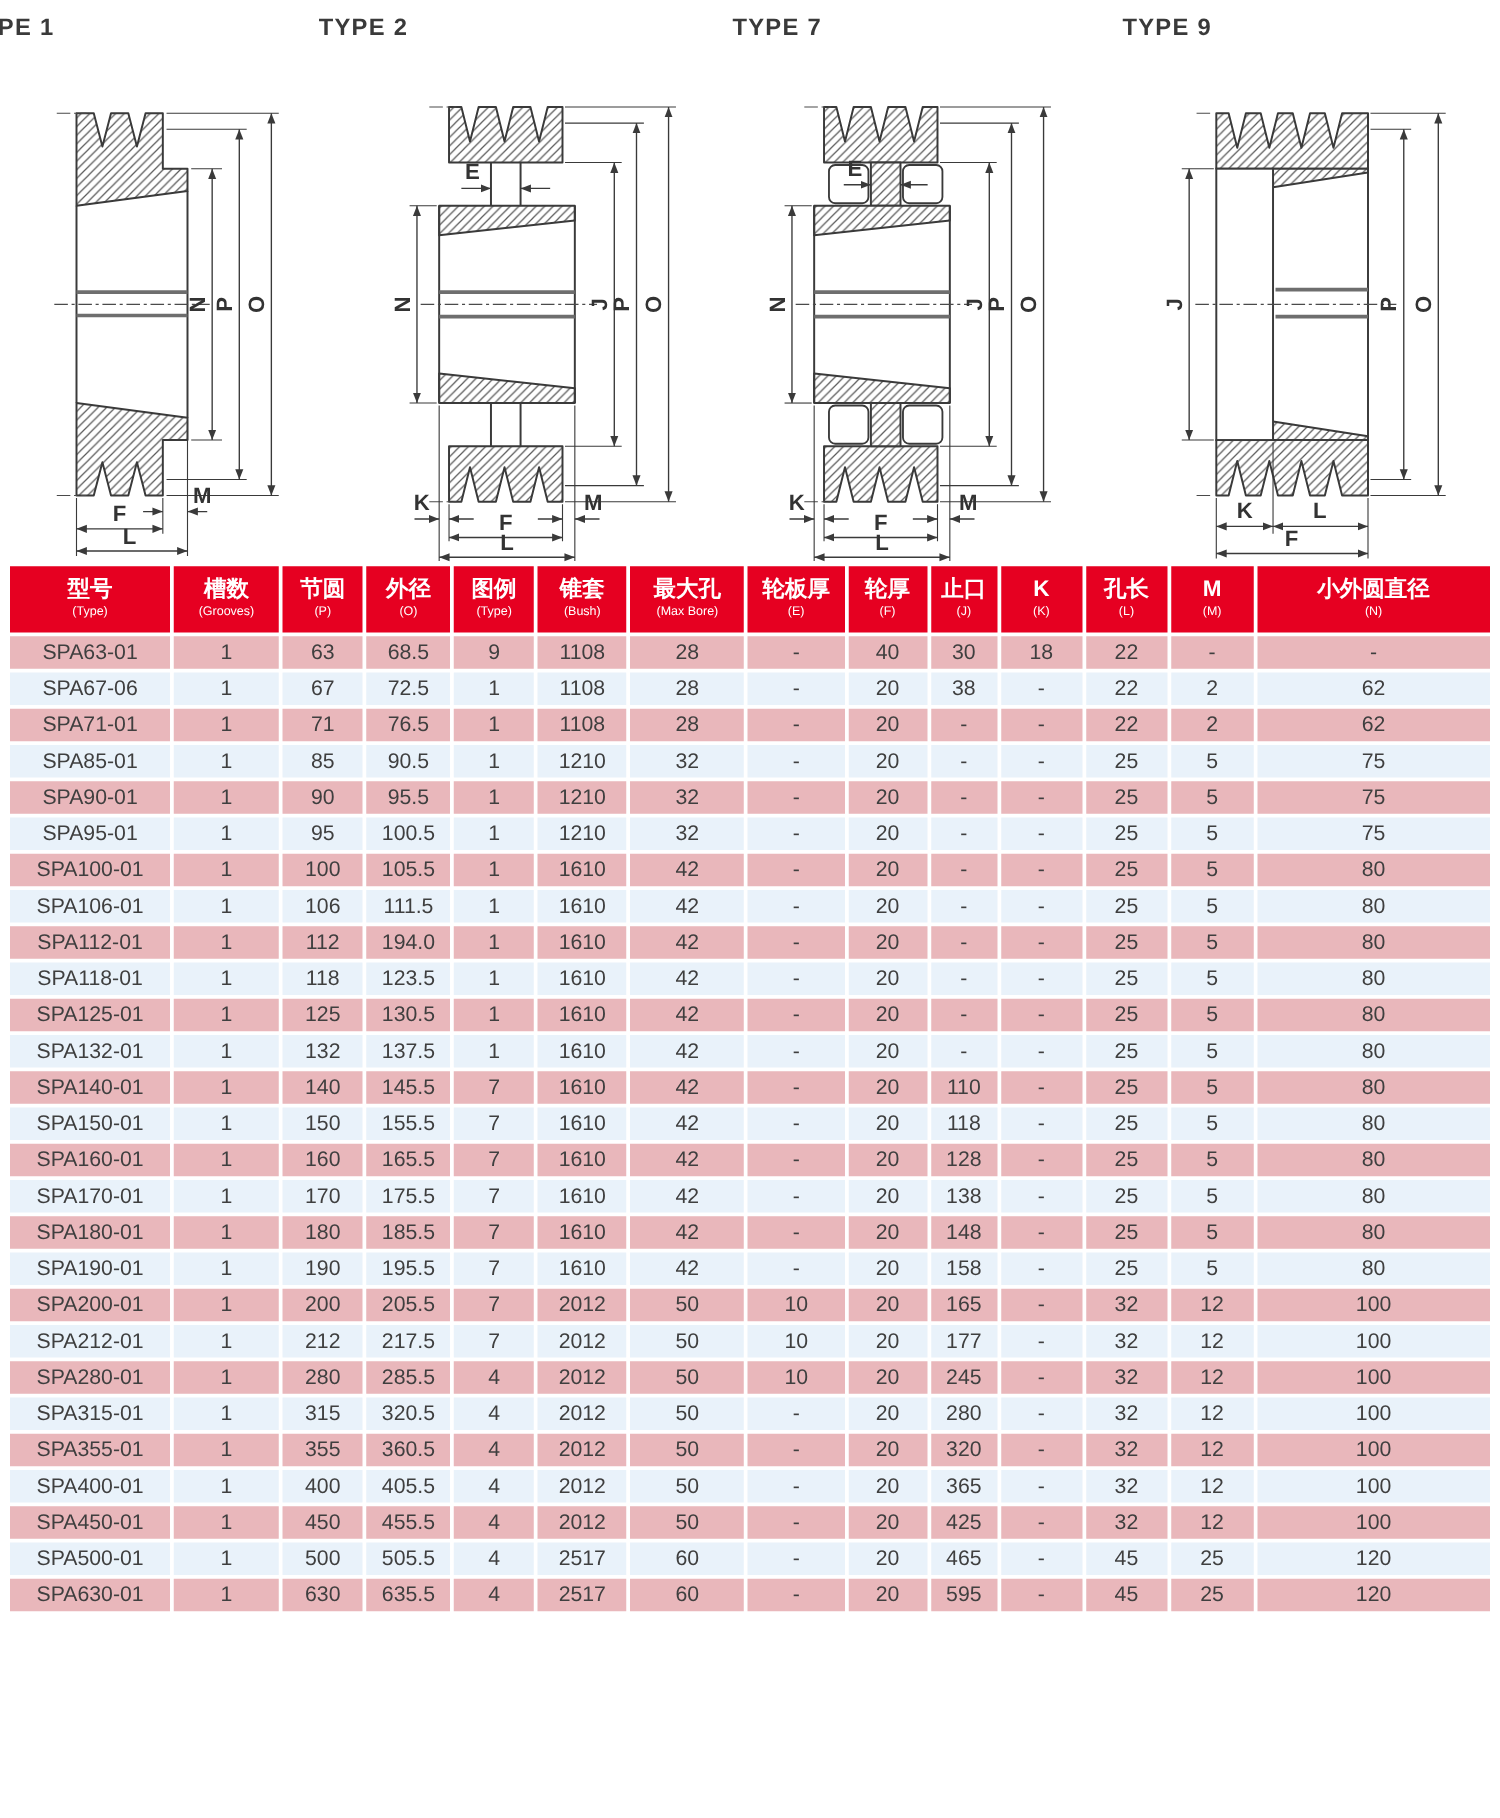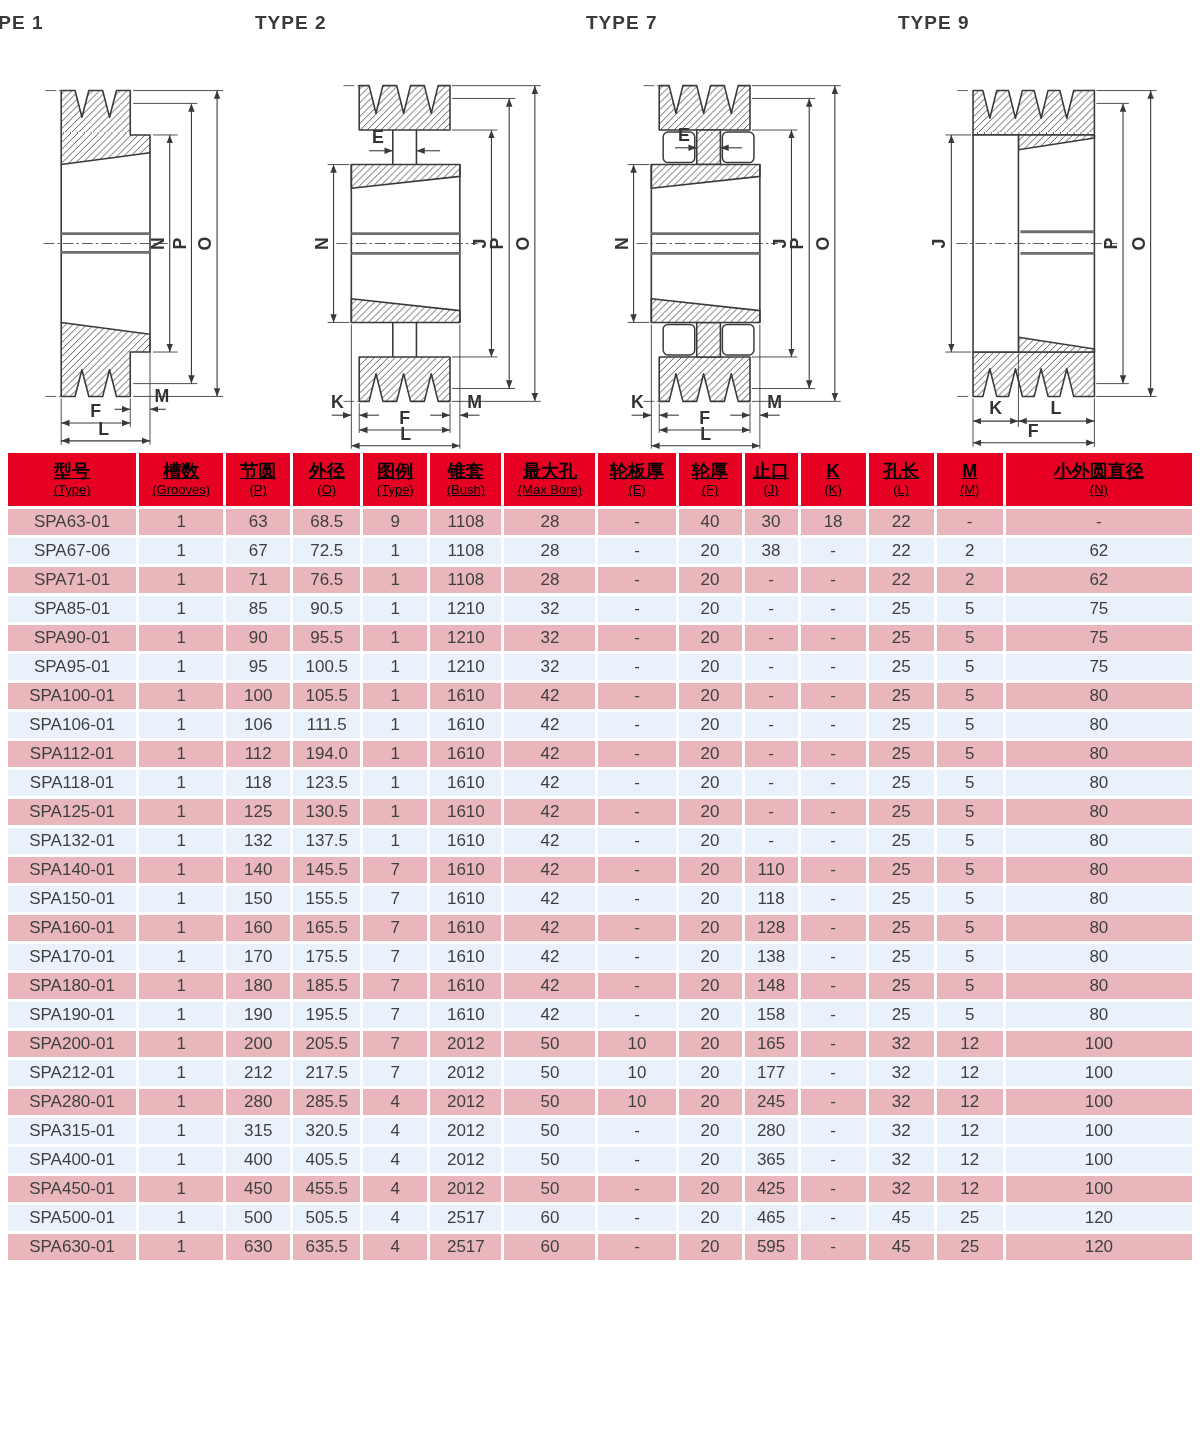--- a/index.html
+++ b/index.html
@@ -31,24 +31,24 @@
     font-family:"Liberation Sans", sans-serif; font-size:18px; font-weight:bold;
     fill:#333333; text-anchor:middle;
   }
   
   .table-wrap { padding:0 5px; }
   table[data-name="spec-table"] {
     border-collapse:separate; border-spacing:3px; width:1190px; table-layout:fixed;
     background:#ffffff;
   }
   th {
-    background:var(--header-bg); color:#000000; padding:7px 0 8px 0; vertical-align:middle;text-decoration:underline;
+    background:var(--header-bg); color:#ffffff; padding:7px 0 8px 0; vertical-align:middle;
   }
   th .zh { font-size:18px; font-weight:bold; line-height:22px; }
-  th .en { font-size:13px; font-weight:normal; line-height:16px; }
+  th .en { font-size:10px; font-weight:normal; line-height:16px; }
   td {
     text-align:center; font-size:17px; color:var(--cell-text);
     height:26px; padding:0; line-height:26px; white-space:nowrap;
   }
   tr.pink td { background:var(--row-pink); }
   tr.blue td { background:var(--row-blue); }
 </style>
 </head>
 <body style="--header-bg: #e60021; --row-pink: #e9b7bb; --row-blue: #e9f2fa; --cell-text: #3f3f3f;">
 
@@ -673,20 +673,36 @@
           <td data-name="table-cell">2012</td>
           <td data-name="table-cell">50</td>
           <td data-name="table-cell">-</td>
           <td data-name="table-cell">20</td>
           <td data-name="table-cell">280</td>
           <td data-name="table-cell">-</td>
           <td data-name="table-cell">32</td>
           <td data-name="table-cell">12</td>
           <td data-name="table-cell">100</td>
         </tr>
+        <tr class="pink" data-name="table-row">
+          <td data-name="table-cell">SPA355-01</td>
+          <td data-name="table-cell">1</td>
+          <td data-name="table-cell">355</td>
+          <td data-name="table-cell">360.5</td>
+          <td data-name="table-cell">4</td>
+          <td data-name="table-cell">2012</td>
+          <td data-name="table-cell">50</td>
+          <td data-name="table-cell">-</td>
+          <td data-name="table-cell">20</td>
+          <td data-name="table-cell">320</td>
+          <td data-name="table-cell">-</td>
+          <td data-name="table-cell">32</td>
+          <td data-name="table-cell">12</td>
+          <td data-name="table-cell">100</td>
+        </tr>
         <tr class="blue" data-name="table-row">
           <td data-name="table-cell">SPA400-01</td>
           <td data-name="table-cell">1</td>
           <td data-name="table-cell">400</td>
           <td data-name="table-cell">405.5</td>
           <td data-name="table-cell">4</td>
           <td data-name="table-cell">2012</td>
           <td data-name="table-cell">50</td>
           <td data-name="table-cell">-</td>
           <td data-name="table-cell">20</td>

